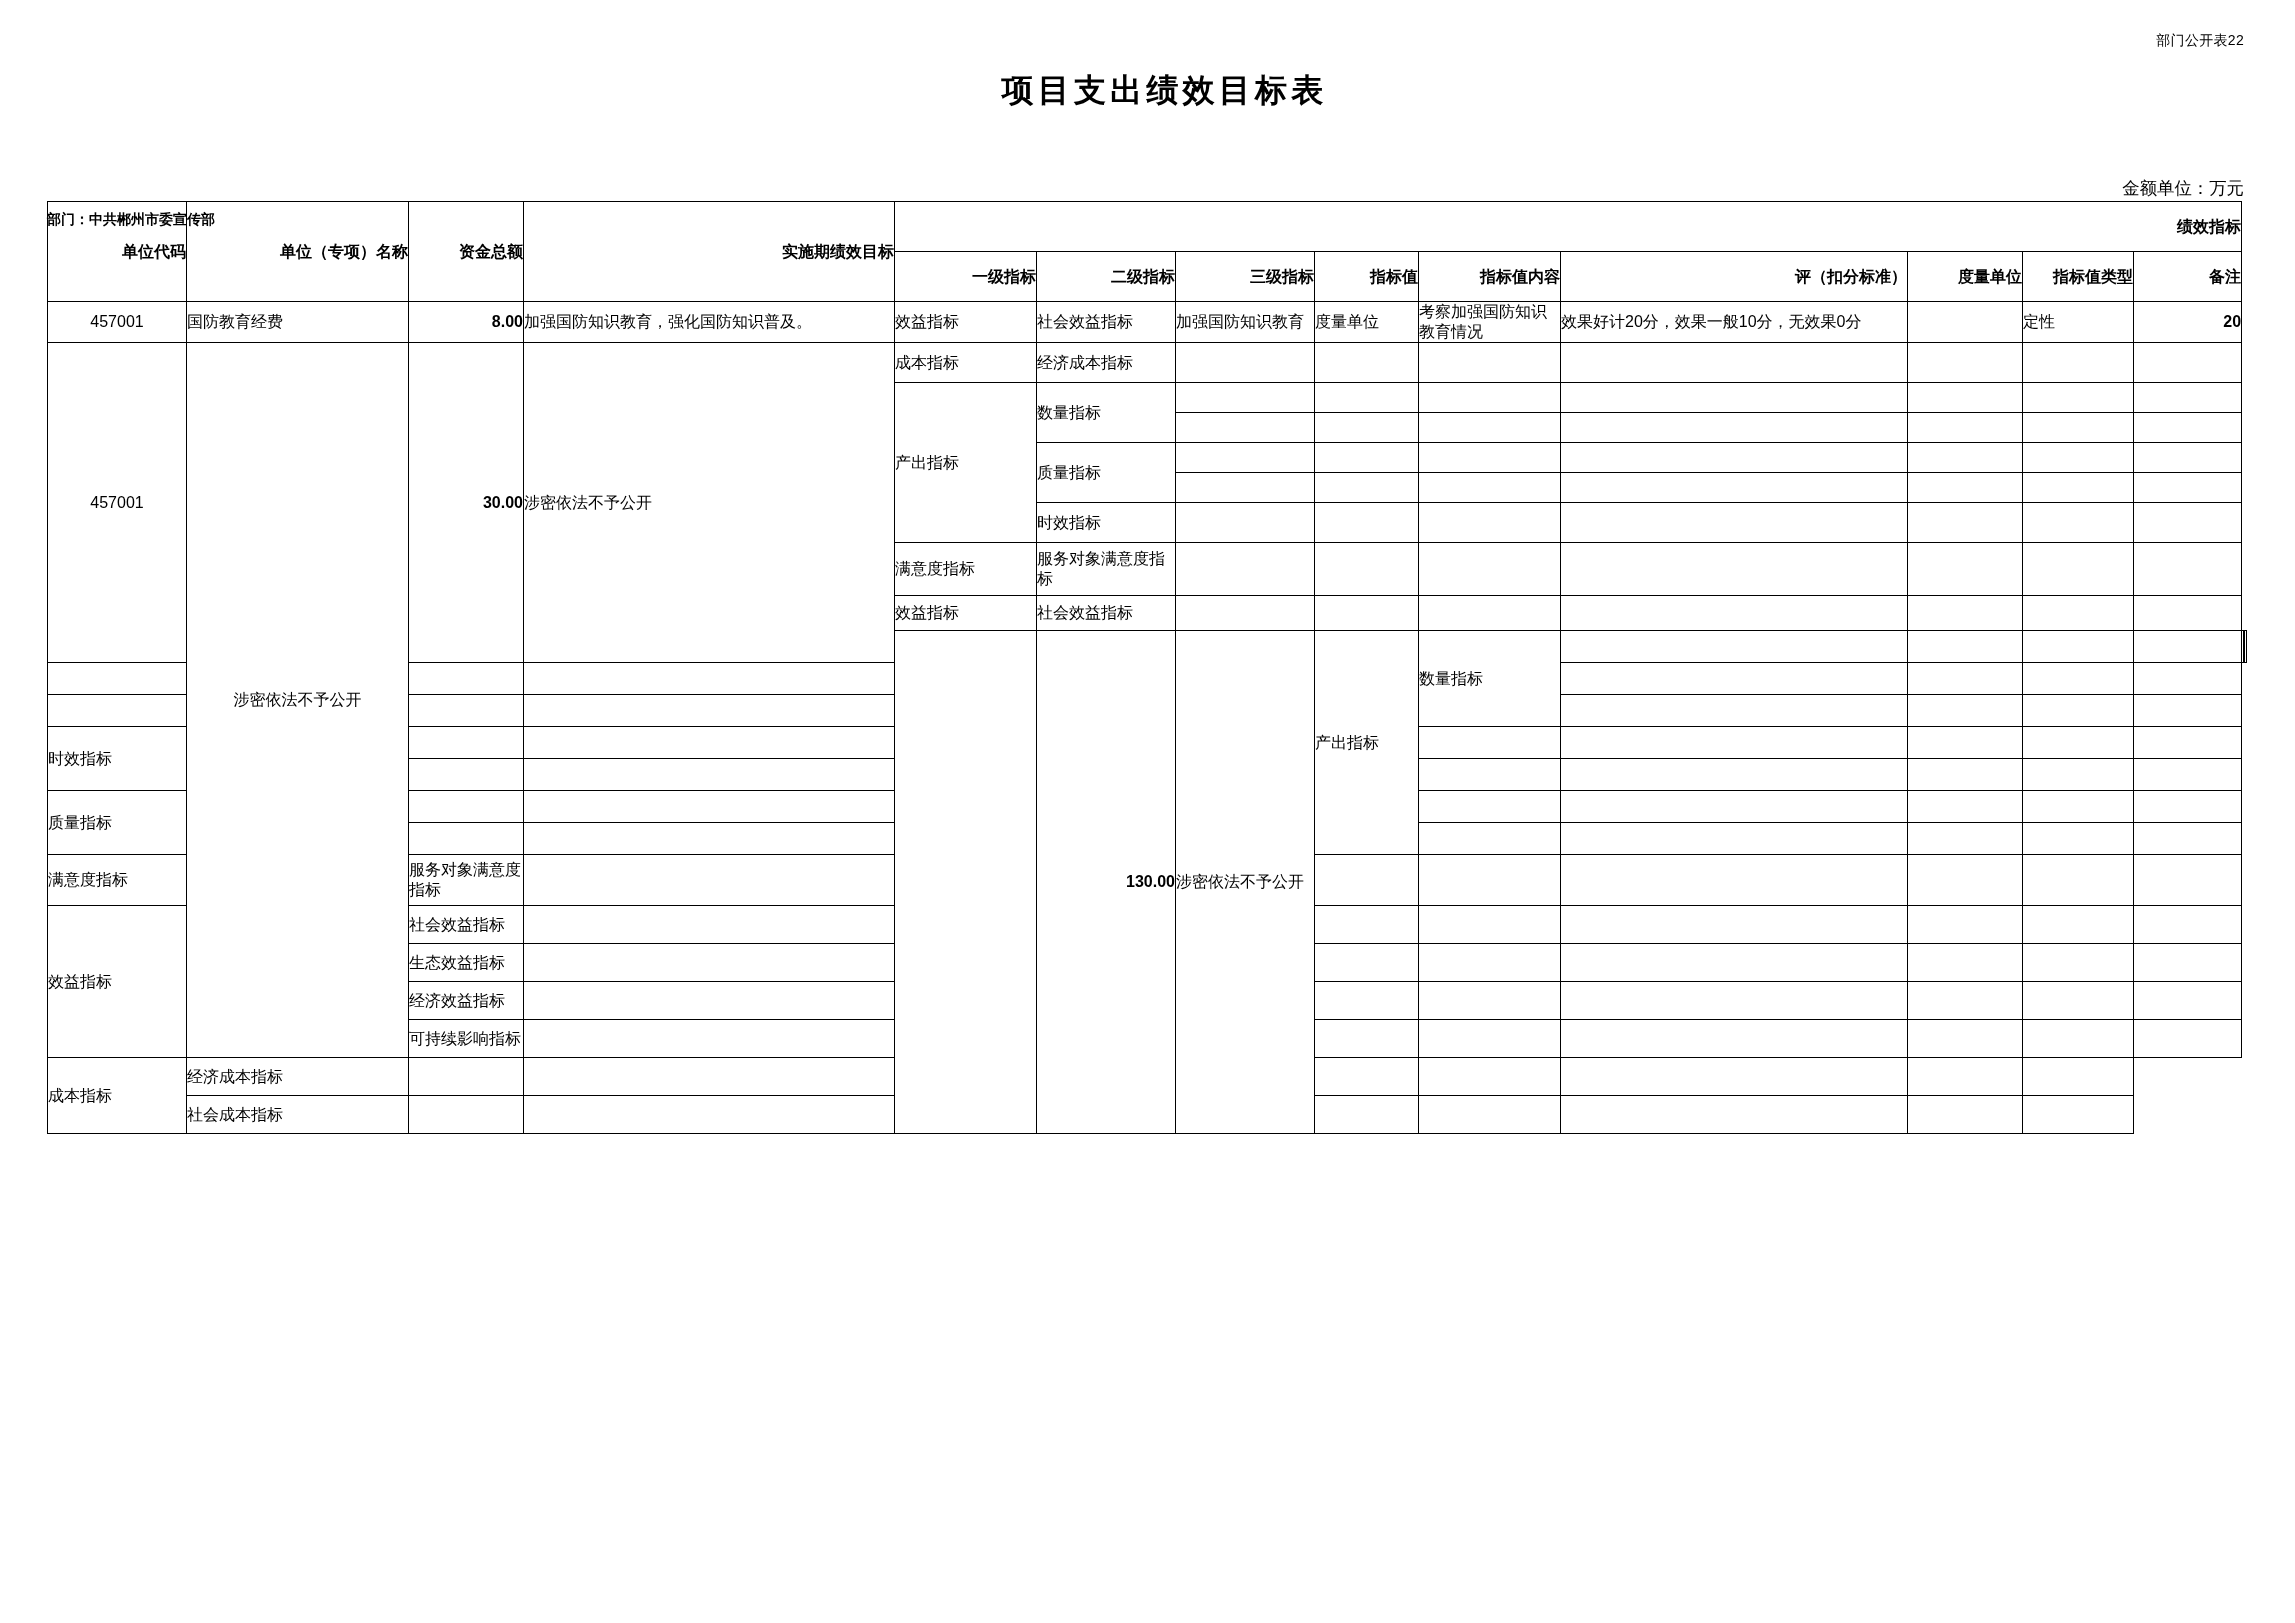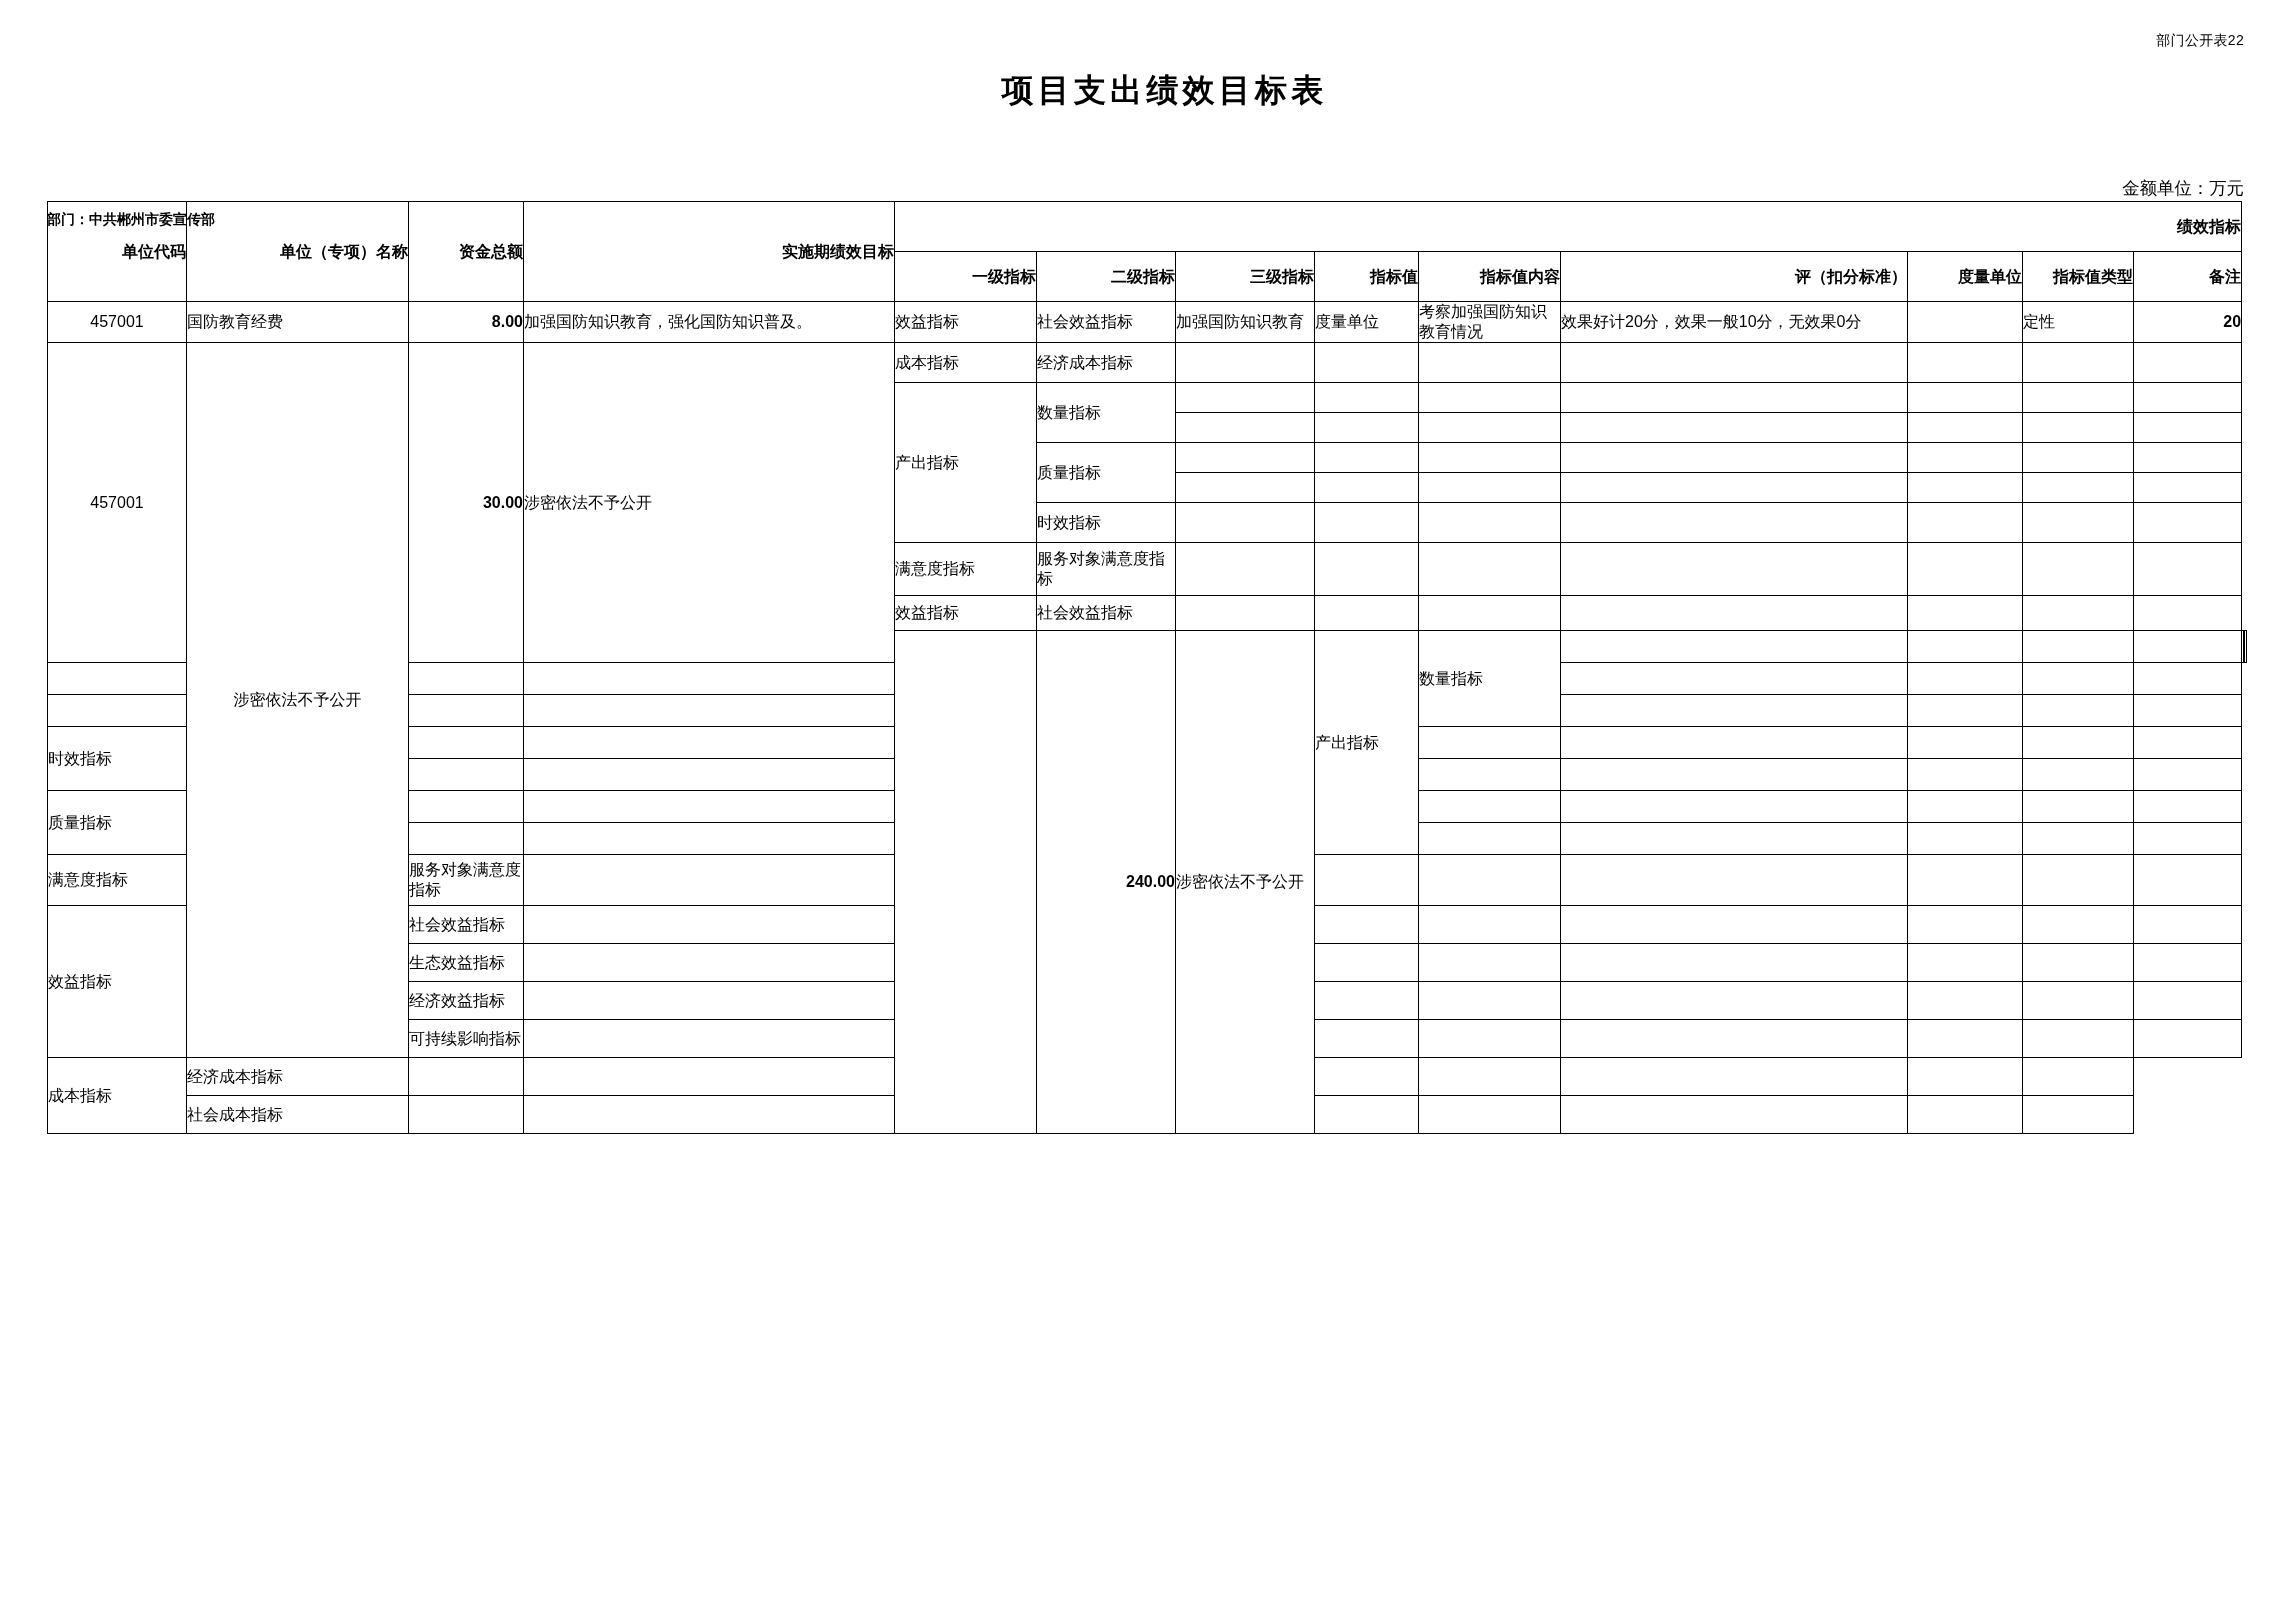--- a/index.html
+++ b/index.html
@@ -254,21 +254,21 @@
         <td class="empty"></td>
         <td class="empty"></td>
         <td class="empty"></td>
         <td class="empty"></td>
         <td class="empty"></td>
         <td class="empty"></td>
       </tr>
 
       <tr style="height:32px;">
         <td class="ctr" rowspan="14"></td>
-        <td class="num" rowspan="14">240.00</td>
+        <td class="num" rowspan="14">130.00</td>
         <td class="txt" rowspan="14">涉密依法不予公开</td>
         <td class="txt" rowspan="7">产出指标</td>
         <td class="txt" rowspan="3">数量指标</td>
         <td class="empty"></td>
         <td class="empty"></td>
         <td class="empty"></td>
         <td class="empty"></td>
         <td class="empty"></td>
         <td class="empty"></td>
         <td class="empty"></td>

